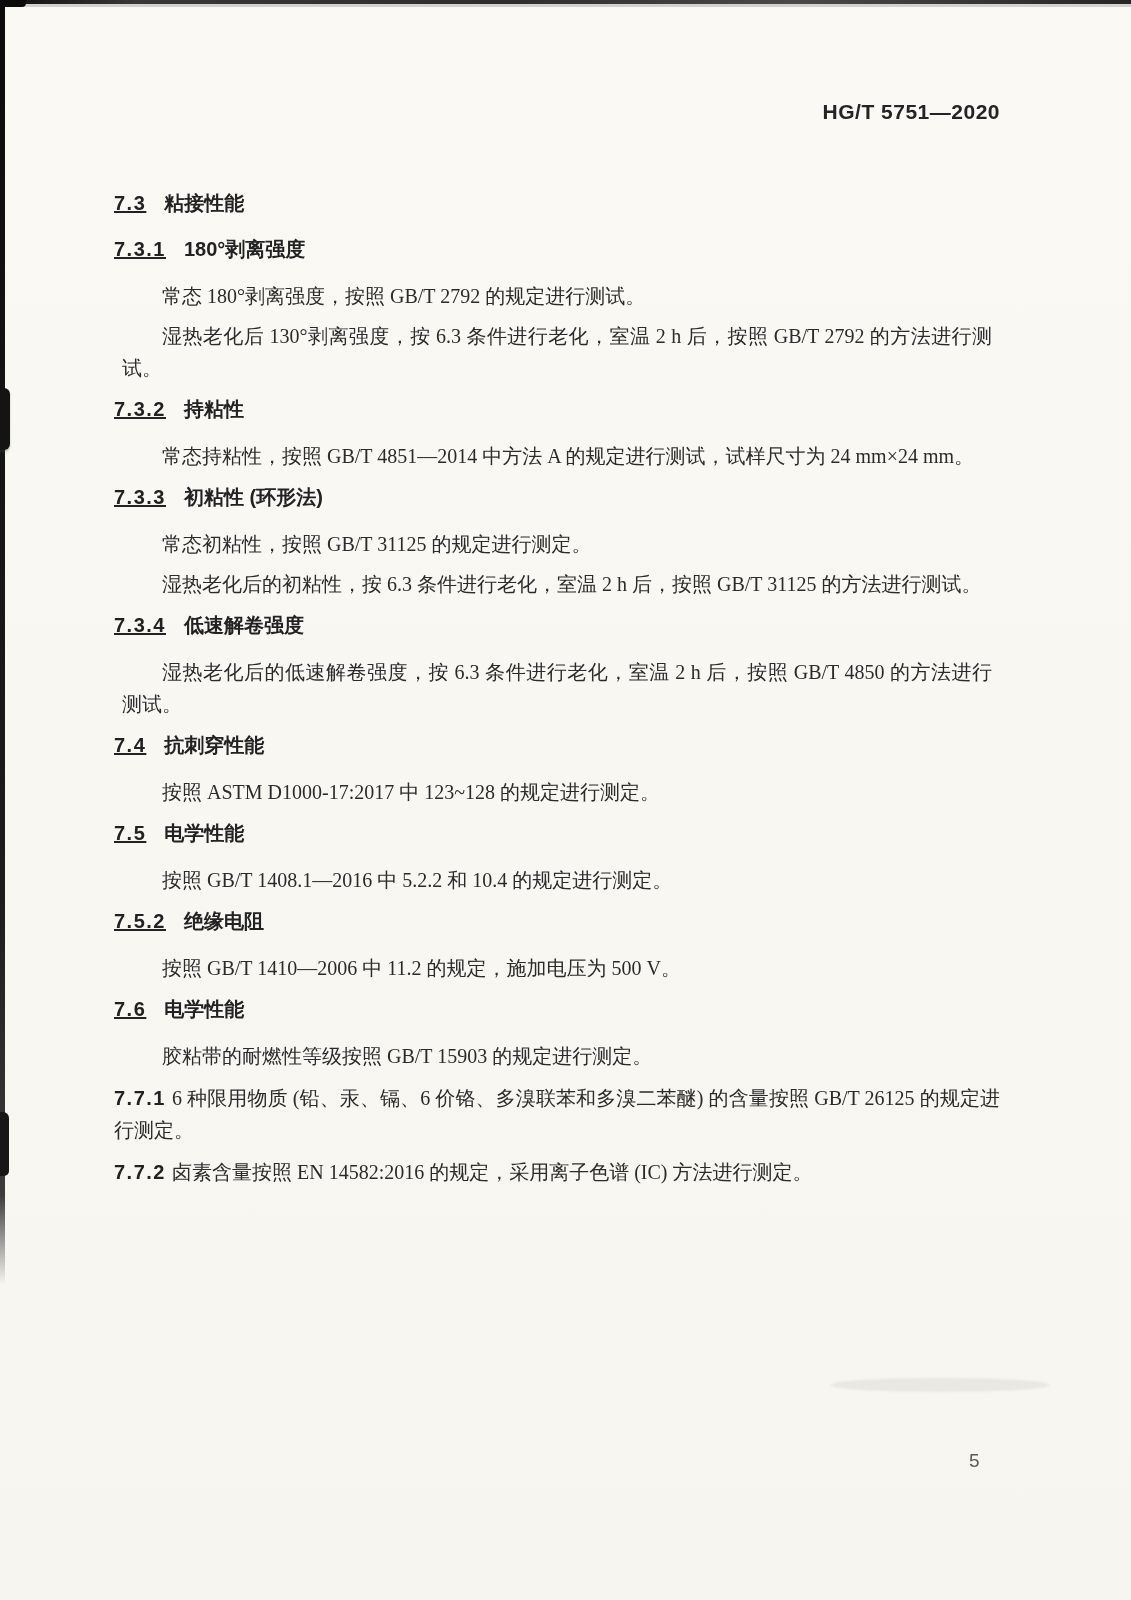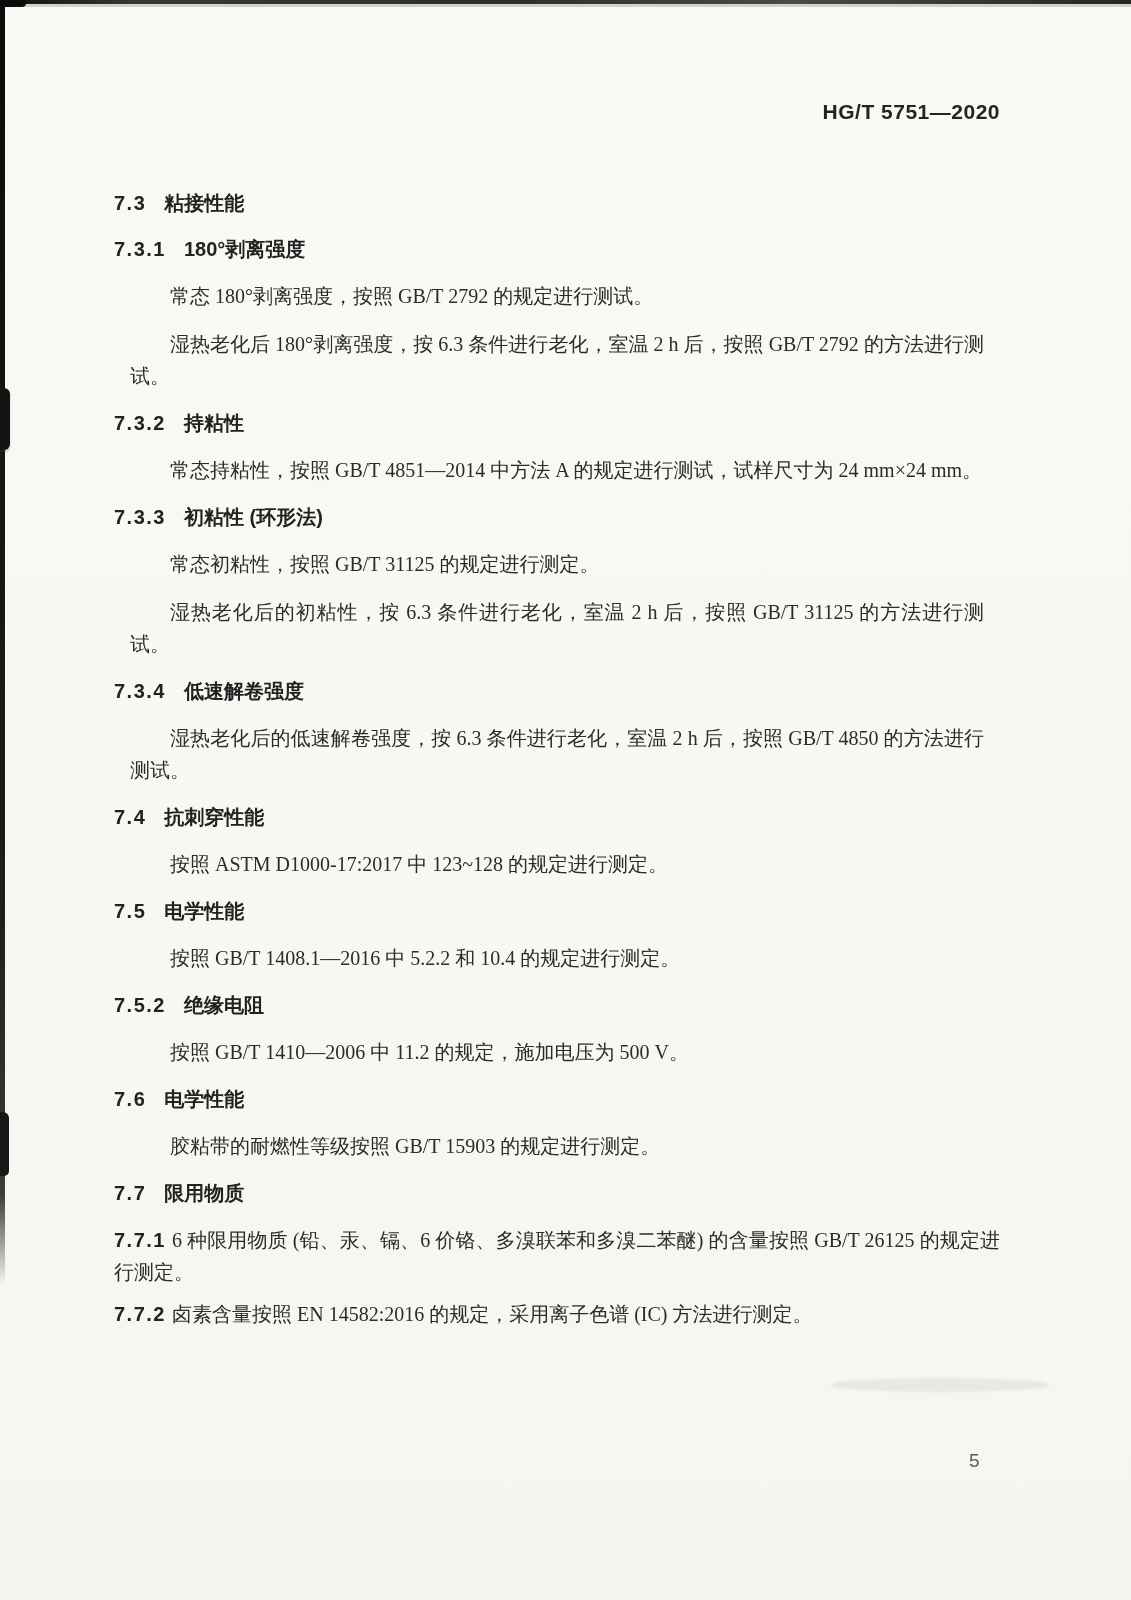--- a/index.html
+++ b/index.html
@@ -32,23 +32,23 @@
     position:absolute;top:100px;right:131px;
     font-family:"Liberation Sans","DejaVu Sans",sans-serif;
     font-weight:bold;font-size:21px;letter-spacing:.5px;color:#242424;
   }
   .content{position:absolute;left:114px;top:178px;width:886px;}
   .heading{
     font-family:"Liberation Sans","DejaVu Sans",sans-serif;
     font-weight:bold;font-size:20px;line-height:30px;
     margin:10px 0 16px;color:#222;
   }
-  .heading .h-num{margin-right:18px;letter-spacing:1.5px;}
+  .heading .h-num{margin-right:18px;letter-spacing:1.5px;text-decoration:underline;}
   .para{
-    font-size:20px;line-height:32px;margin:16px;
+    font-size:20px;line-height:32px;margin:8px;
     text-align:justify;text-indent:2em;color:#2b2b2b;
   }
   .clause{
     font-size:20px;line-height:32px;margin:10px 0 0;
     text-align:justify;color:#2b2b2b;
   }
   .clause .c-num{
     font-family:"Liberation Sans","DejaVu Sans",sans-serif;
     font-weight:bold;margin-right:6px;letter-spacing:1.5px;color:#222;
   }
@@ -77,21 +77,21 @@
 
     <div class="heading">
       <span class="h-num">7.3</span><span class="h-ttl">粘接性能</span>
     </div>
 
     <div class="heading">
       <span class="h-num">7.3.1</span><span class="h-ttl">180°剥离强度</span>
     </div>
 
     <p class="para">常态 180°剥离强度，按照 GB/T 2792 的规定进行测试。</p>
-    <p class="para">湿热老化后 180°剥离强度，按 6.3 条件进行老化，室温 2 h 后，按照 GB/T 2792 的方法进行测试。</p>
+    <p class="para">湿热老化后 130°剥离强度，按 6.3 条件进行老化，室温 2 h 后，按照 GB/T 2792 的方法进行测试。</p>
 
     <div class="heading">
       <span class="h-num">7.3.2</span><span class="h-ttl">持粘性</span>
     </div>
 
     <p class="para">常态持粘性，按照 GB/T 4851—2014 中方法 A 的规定进行测试，试样尺寸为 24 mm×24 mm。</p>
 
     <div class="heading">
       <span class="h-num">7.3.3</span><span class="h-ttl">初粘性 (环形法)</span>
     </div>
@@ -123,23 +123,20 @@
     </div>
 
     <p class="para">按照 GB/T 1410—2006 中 11.2 的规定，施加电压为 500 V。</p>
 
     <div class="heading">
       <span class="h-num">7.6</span><span class="h-ttl">电学性能</span>
     </div>
 
     <p class="para">胶粘带的耐燃性等级按照 GB/T 15903 的规定进行测定。</p>
 
-    <div class="heading">
-      <span class="h-num">7.7</span><span class="h-ttl">限用物质</span>
-    </div>
 
     <p class="clause">
       <span class="c-num">7.7.1</span><span>6 种限用物质 (铅、汞、镉、6 价铬、多溴联苯和多溴二苯醚) 的含量按照 GB/T 26125 的规定进行测定。</span>
     </p>
 
     <p class="clause">
       <span class="c-num">7.7.2</span><span>卤素含量按照 EN 14582:2016 的规定，采用离子色谱 (IC) 方法进行测定。</span>
     </p>
 
   </div>

